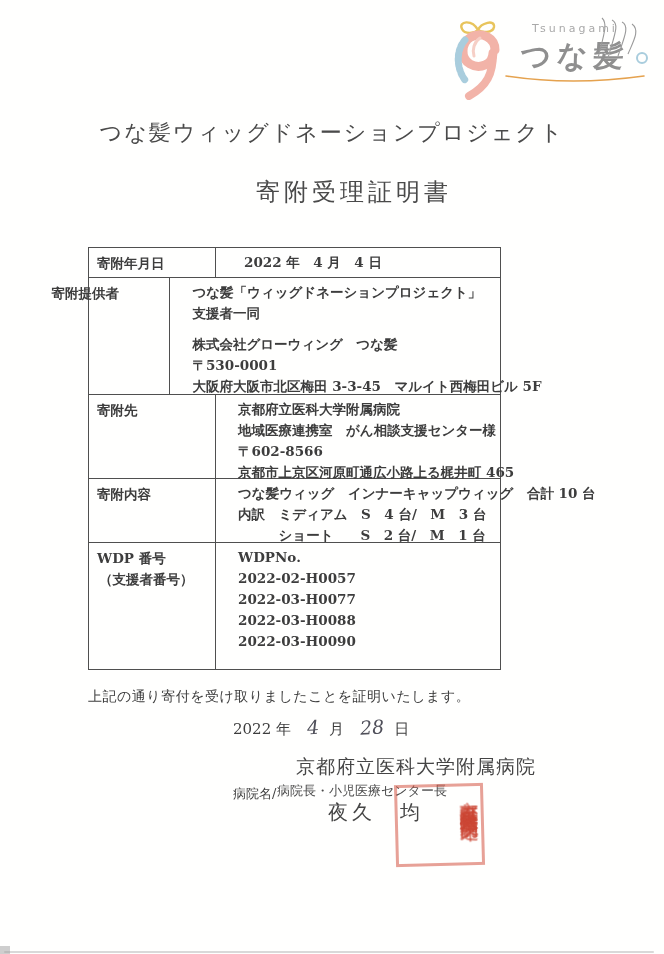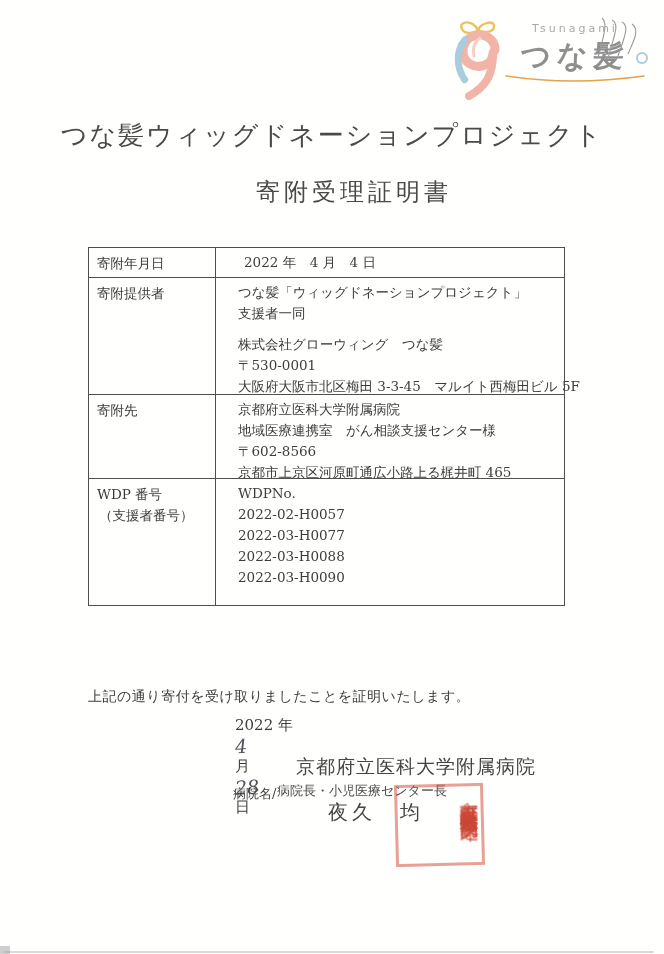--- a/index.html
+++ b/index.html
@@ -21,53 +21,54 @@
   .logo-textblock { position:absolute; left:52px; top:14px; width:150px; text-align:center; }
   .brand-en { font-size:11px; letter-spacing:3px; color:#a9a9a9; font-family:"DejaVu Sans","Liberation Sans",sans-serif; }
   .brand-jp { margin-top:1px; font-size:30px; letter-spacing:6px; color:#8f8f8f; font-weight:bold; transform:skewX(-4deg); }
   .hair-strokes { position:absolute; left:90px; top:6px; }
   .logo-underline { position:absolute; left:54px; top:64px; }
   .logo-tagline { position:absolute; left:0px; top:80px; width:204px; text-align:center; font-size:9px; color:#9a9a9a; letter-spacing:1px; }
 
   
   .title-project {
     position:absolute; top:118px; left:0; width:100%;
-    text-align:center; font-size:26px; letter-spacing:2px; color:#4a4a4a;
+    text-align:center; font-size:22px; letter-spacing:2px; color:#4a4a4a;
   }
   .title-cert {
     position:absolute; top:176px; left:0; width:100%;
     text-align:center; font-size:24px; letter-spacing:4px; color:#4a4a4a;padding-left:44px;
   }
 
   
   .cert-table {
-    position:absolute; left:88px; top:247px; width:477px;
+    position:absolute; left:88px; top:247px; width:413px;
     border:1.5px solid #4f4f4f;
     font-size:13.5px;
+    font-weight:bold;
   }
   .trow { display:flex; border-bottom:1px solid #4f4f4f; }
   .trow:last-child { border-bottom:none; }
   .tlabel {
     width:127px; flex:none; border-right:1px solid #4f4f4f;
     padding:5px 8px 0 8px; line-height:21px;
   }
   .tlabel .lbl2 { padding-left:2px; }
   .tvalue { flex:1; padding:4px 4px 0 22px; }
   .tline { line-height:21px; min-height:0; white-space:pre; }
   .tline:empty { height:10px; }
   .r1 { height:30px; }
   .r1 .tvalue { display:flex; align-items:center; padding:0 0 0 28px; }
-  .r2 { height:117px; }
+  .r2 { height:117px;justify-content:center; }
   .r3 { height:84px; }
   .r4 { height:64px; }
   .r5 { height:126px; }
 
   
   .closing { position:absolute; left:88px; top:688px; font-size:14px; letter-spacing:.5px; }
-  .dateline { position:absolute; left:233px; top:716px; font-size:15px; display:flex; align-items:baseline;flex-direction:column; }
+  .dateline { position:absolute; left:233px; top:716px; font-size:15px; display:flex; align-items:baseline; }
   .dateline .dpart { margin-right:14px; }
   .hand {
     font-family:"DejaVu Serif","Liberation Serif",serif;
     font-style:italic; font-size:19px; color:#50505a;
     transform:rotate(-4deg); display:inline-block; margin:0 10px 0 2px;
   }
   .hospital-label { position:absolute; left:233px; top:785px; font-size:13px; }
   .hospital-name { position:absolute; left:296px; top:754px; font-size:19px; letter-spacing:1px; color:#454545; }
   .director-title { position:absolute; left:277px; top:782px; font-size:13px; color:#4a4a4a; }
   .director-name { position:absolute; left:328px; top:799px; font-size:20px; letter-spacing:4px; color:#454545;text-align:right; }
@@ -148,20 +149,28 @@
     <div class="trow r3">
       <div class="tlabel">寄附先</div>
       <div class="tvalue">
         <div class="tline">京都府立医科大学附属病院</div>
         <div class="tline">地域医療連携室　がん相談支援センター様</div>
         <div class="tline">〒602-8566</div>
         <div class="tline">京都市上京区河原町通広小路上る梶井町 465</div>
       </div>
     </div>
 
+    <div class="trow r4">
+      <div class="tlabel">寄附内容</div>
+      <div class="tvalue">
+        <div class="tline">つな髪ウィッグ　インナーキャップウィッグ　合計 10 台</div>
+        <div class="tline">内訳　ミディアム　S　4 台/　M　3 台</div>
+        <div class="tline">　　　ショート　　S　2 台/　M　1 台</div>
+      </div>
+    </div>
 
     <div class="trow r5">
       <div class="tlabel">
         <div>WDP 番号</div>
         <div class="lbl2">（支援者番号）</div>
       </div>
       <div class="tvalue">
         <div class="tline">WDPNo.</div>
         <div class="tline">2022-02-H0057</div>
         <div class="tline">2022-03-H0077</div>

